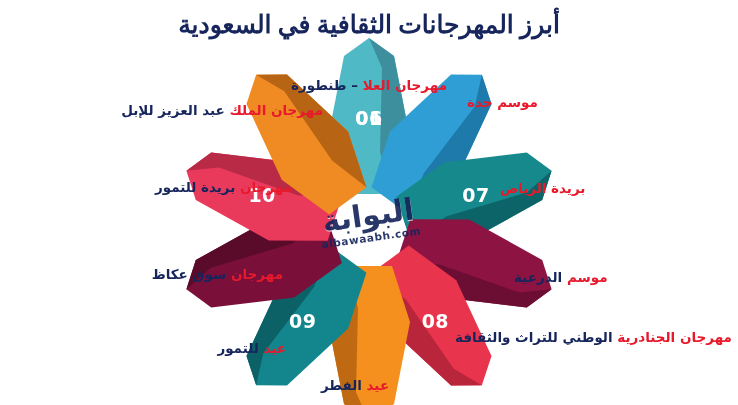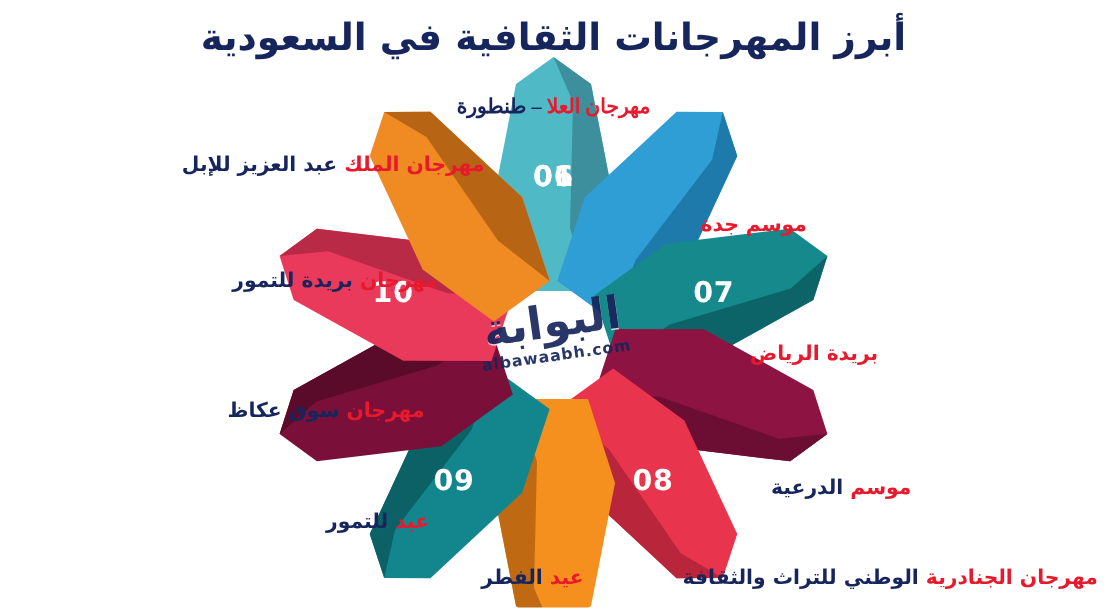--- a/index.html
+++ b/index.html
@@ -12,20 +12,21 @@
   #stage{position:absolute;inset:0;}
 
   
   .title{
     position:absolute;top:10px;left:0;width:100%;
     text-align:center;
     font-size:25px;font-weight:bold;
     color:#16255c;
     direction:rtl;letter-spacing:0px;
     white-space:nowrap;
+    font-family:Liberation Serif, serif;
   }
 
   
   .flower{
     position:absolute;
     left:369px;top:230px;
     width:0;height:0;
   }
   .petal{
     position:absolute;
@@ -71,21 +72,21 @@
   .label{
     position:absolute;
     direction:rtl;
     font-size:13.5px;
     font-weight:bold;
     white-space:nowrap;
     color:#16255c;
     line-height:1.1;
   }
   .label .hl{color:#e8192c;}
-  .label.r{text-align:right;margin-top:48px;}
+  .label.r{text-align:right;}
   .label.l{text-align:right;}
   .label.c{text-align:center;}
 </style>
 </head>
 <body>
 
 <div id="stage">
 
   <div class="title">أبرز المهرجانات الثقافية في السعودية</div>
 
@@ -160,21 +161,21 @@
         </svg>
         <div class="num" style="left: -65.8319px; top: -90.6099px; transform: translate(-50%, -50%) rotate(-324deg);">10</div>
       </div>
     </div>
 
   <div class="watermark">
     <div class="wm-main">البوابة</div>
     <div class="wm-sub">albawaabh.com</div>
   </div>
 
-  <div class="label c" style="left:369px;top:64px;transform:translateX(-50%);font-family:Liberation Serif, serif;">
+  <div class="label c" style="left:369px;top:78px;transform:translateX(-50%);">
     <span class="hl">مهرجان العلا</span><span> – طنطورة</span>
   </div>
 
   <div class="label r" style="left:467px;top:95px;">
     <span class="hl">موسم جدة</span><span></span>
   </div>
 
   <div class="label r" style="left:500px;top:181px;">
     <span class="hl">بريدة الرياض</span><span></span>
   </div>

